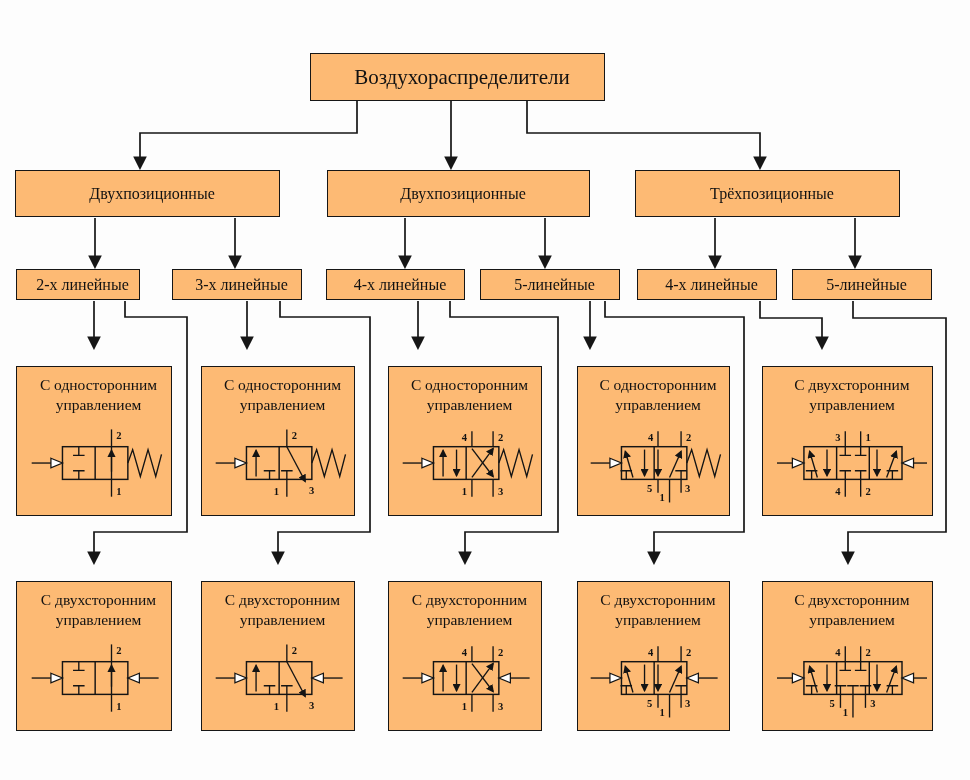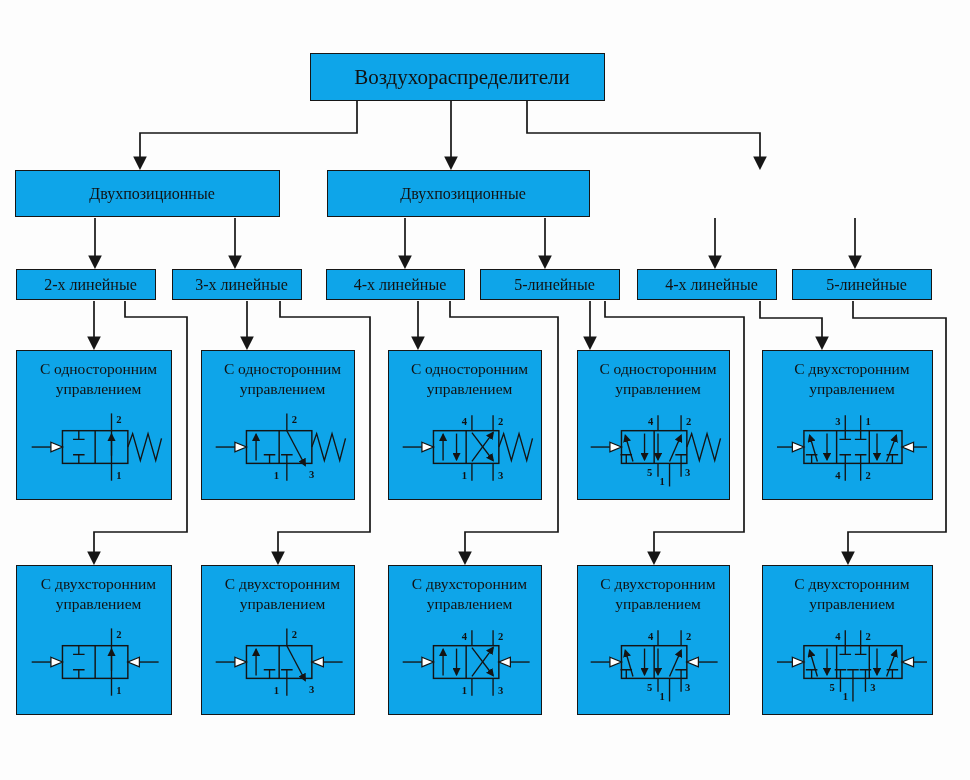--- a/index.html
+++ b/index.html
@@ -1,24 +1,24 @@
 <!DOCTYPE html>
 <html><head>
 <meta charset="utf-8">
 <style>
   html,body{margin:0;padding:0;background:#fdfdfd;}
   #stage{position:relative;width:970px;height:780px;background:#fdfdfd;overflow:hidden;
          font-family:"Liberation Serif","DejaVu Serif",serif;color:#121212;}
   #wires{position:absolute;left:0;top:0;z-index:0;}
-  .box{position:absolute;z-index:1;background:#0ea5e9;border:1.6px solid #161616;
+  .box{position:absolute;z-index:1;background:#fdba74;border:1.6px solid #161616;
        box-sizing:border-box;display:flex;align-items:center;justify-content:center;padding-left:9px;}
   .lvl1{font-size:21px;}
   .lvl2{font-size:16px;}
   .lvl3{font-size:16px;}
-  .leaf{flex-direction:column;justify-content:flex-start;}
+  .leaf{flex-direction:column;justify-content:flex-start;margin-top:16px;}
   .leaf-label{font-size:15.5px;line-height:20px;text-align:center;padding-top:8px;width:92%;}
   .valve{width:150px;height:94px;margin-top:auto;margin-bottom:4px;flex:0 0 auto;}
   .vb{fill:none;stroke:#141414;stroke-width:1.5;}
   .vl{fill:none;stroke:#141414;stroke-width:1.4;}
   .pt{font-family:"Liberation Serif",serif;font-size:11px;font-weight:bold;fill:#111;}
   .wire{fill:none;stroke:#161616;stroke-width:1.7;}
 </style>
 </head>
 <body>
 
@@ -77,22 +77,25 @@
   <div class="box lvl1" style="left:310px;top:53px;width:295px;height:48px">
     <span>Воздухораспределители</span>
   </div>
 
   <div class="box lvl2" style="left:15px;top:170px;width:265px;height:47px">
     <span>Двухпозиционные</span>
   </div>
   <div class="box lvl2" style="left:327px;top:170px;width:263px;height:47px">
     <span>Двухпозиционные</span>
   </div>
-
-  <div class="box lvl3" style="left:16px;top:269px;width:140px;height:31px">
+  <div class="box lvl2" style="left:635px;top:170px;width:265px;height:47px">
+    <span>Трёхпозиционные</span>
+  </div>
+
+  <div class="box lvl3" style="left:16px;top:269px;width:124px;height:31px">
     <span>2-х линейные</span>
   </div>
   <div class="box lvl3" style="left:172px;top:269px;width:130px;height:31px">
     <span>3-х линейные</span>
   </div>
   <div class="box lvl3" style="left:326px;top:269px;width:139px;height:31px">
     <span>4-х линейные</span>
   </div>
   <div class="box lvl3" style="left:480px;top:269px;width:140px;height:31px">
     <span>5-линейные</span>

